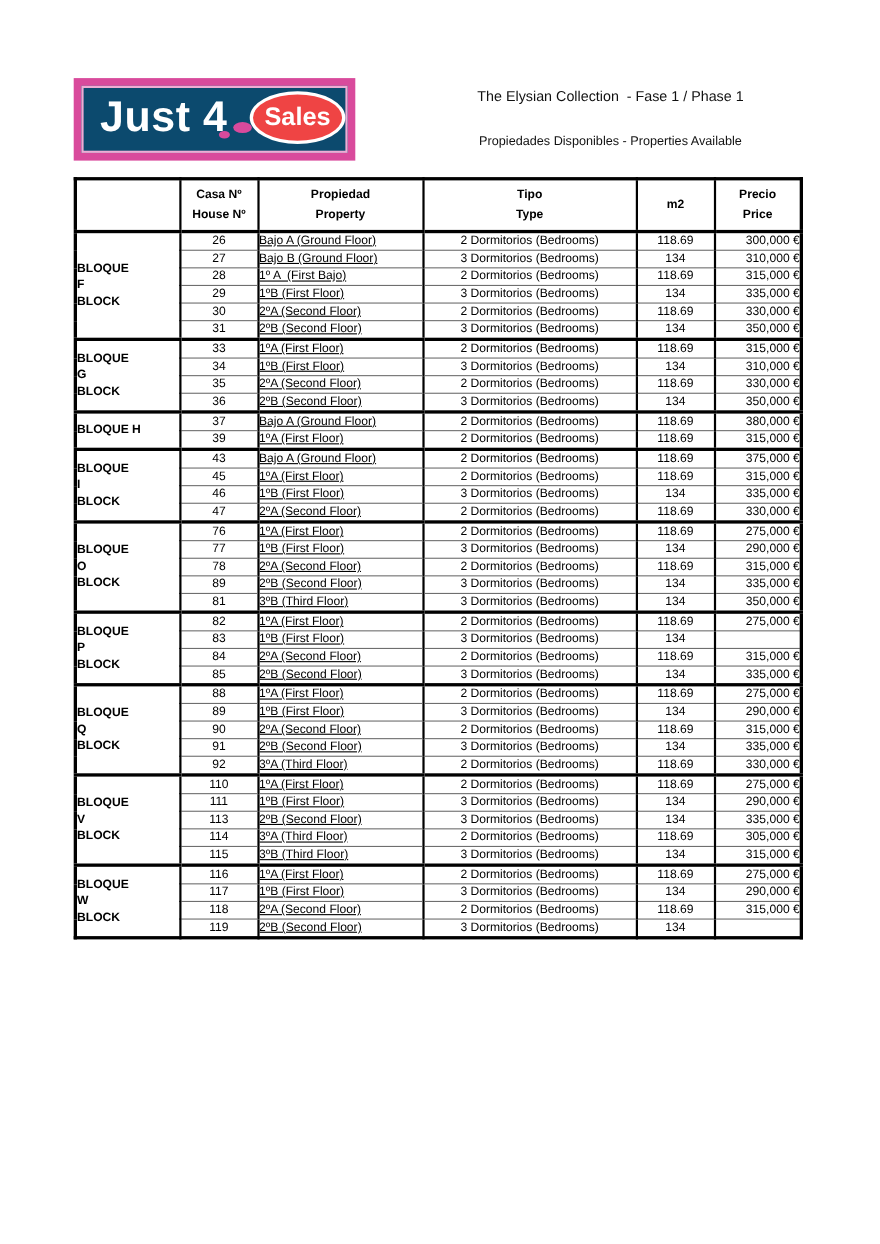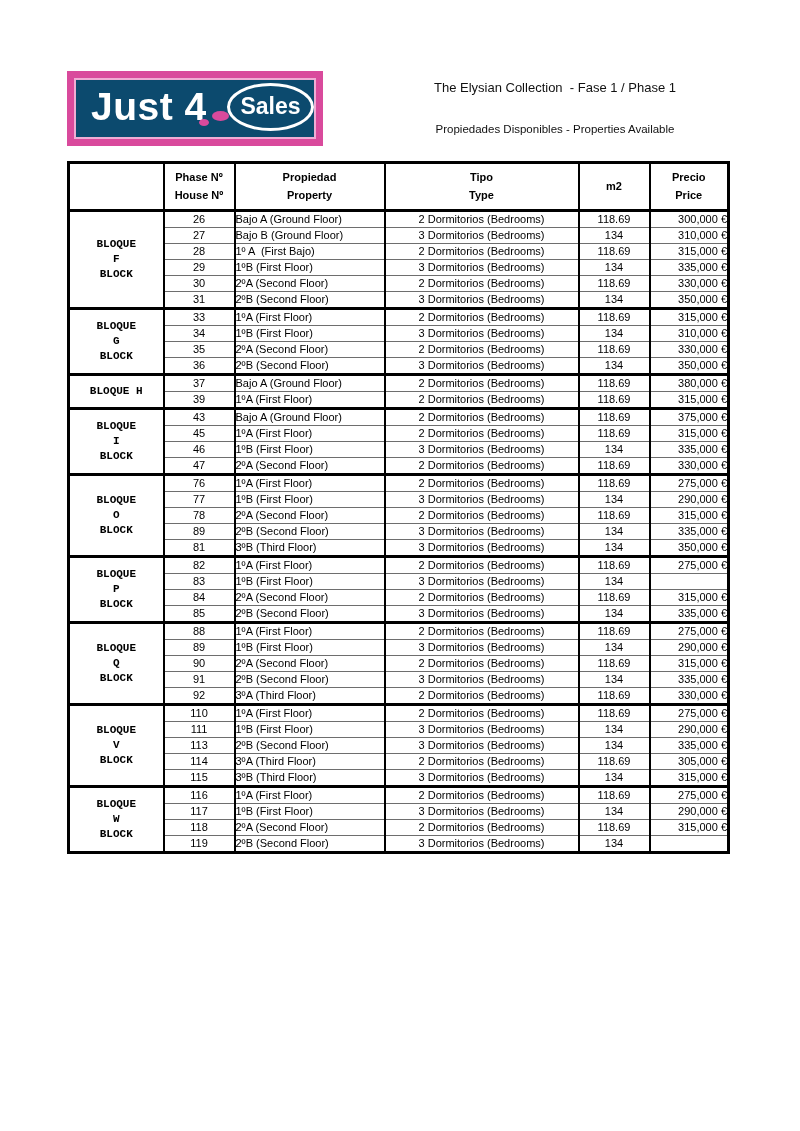--- a/index.html
+++ b/index.html
@@ -21,21 +21,21 @@
   .logo-text {
     position:absolute; left:15px; top:50%; transform:translateY(-55%);
     color:#ffffff; font-weight:bold; font-size:39px; letter-spacing:0.5px;
     font-family:"Liberation Sans", sans-serif;
   }
   .dot { position:absolute; background:#d94a9c; border-radius:50%; }
   .dot-small { left:132px; top:48px; width:10px; height:7px; }
   .dot-mid   { left:145px; top:40px; width:17px; height:10px; }
   .sales-ellipse {
     position:absolute; left:160px; top:12px; width:87px; height:48px;
-    background:#0c4a6e; border:3px solid #ffffff; border-radius:50%;
+    background:#ef4444; border:3px solid #ffffff; border-radius:50%;
     box-sizing:border-box; display:flex; align-items:center; justify-content:center;
   }
   .sales-text { color:#ffffff; font-weight:bold; font-size:23px; padding-bottom:2px; }
 
   
   .doc-title {
     position:absolute; left:385px; top:80px; width:340px;
     text-align:center; font-size:13px; white-space:pre; color:#111;
   }
   .doc-subtitle {
@@ -58,25 +58,25 @@
     height:48px; font-size:11px; font-weight:bold; text-align:center;
     white-space:pre-line; line-height:1.55; padding:0;
   }
   .listing tbody td {
     height:15px; font-size:11px; padding:0;
     border-top:1px solid #6e6e6e; border-bottom:1px solid #6e6e6e;
     line-height:15px;
   }
   .listing tr.block-start td { border-top:3px solid #000; }
   td.block-label {
-    font-weight:bold; font-size:12px; text-align:center;
-    white-space:pre-line; line-height:15px; vertical-align:middle;font-family:Liberation Mono, monospace;
+    font-weight:bold; font-size:12px; 
+    white-space:pre-line; line-height:15px; vertical-align:middle;
   }
   td.cell-house { text-align:center;margin-left:44px; }
-  td.cell-property { text-align:left; padding-left:4px; white-space:pre; }
+  td.cell-property { text-align:left; padding-left:4px; white-space:pre;text-decoration:underline; }
   td.cell-type  { text-align:center; }
   td.cell-m2    { text-align:center; }
   td.cell-price { text-align:right; padding-right:5px;margin-top:41px; }
 </style>
 </head>
 <body>
 
 <div id="page">
 
   <div class="logo">
@@ -98,21 +98,21 @@
       <col style="width:95px">
         <col style="width:71px">
         <col style="width:150px">
       <col style="width:194px">
         <col style="width:71px">
         <col style="width:79px">
     </colgroup>
     <thead>
       <tr>
           <th></th>
-          <th>Phase Nº
+          <th>Casa Nº
 House Nº</th>
           <th>Propiedad
 Property</th>
           <th>Tipo
 Type</th>
           <th>m2</th>
           <th>Precio
 Price</th>
         </tr>
     </thead>

